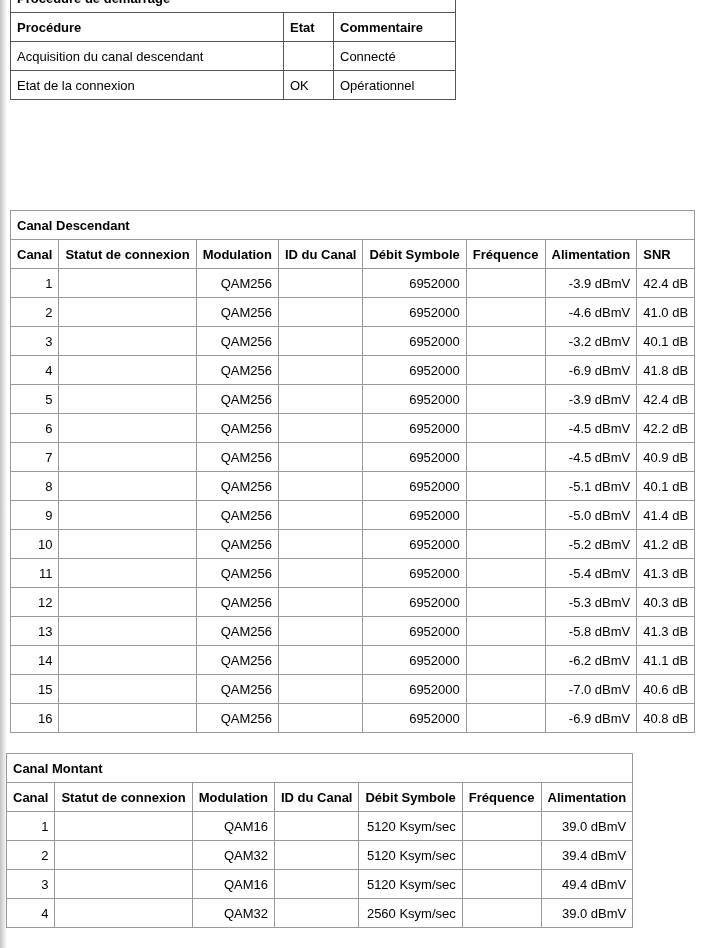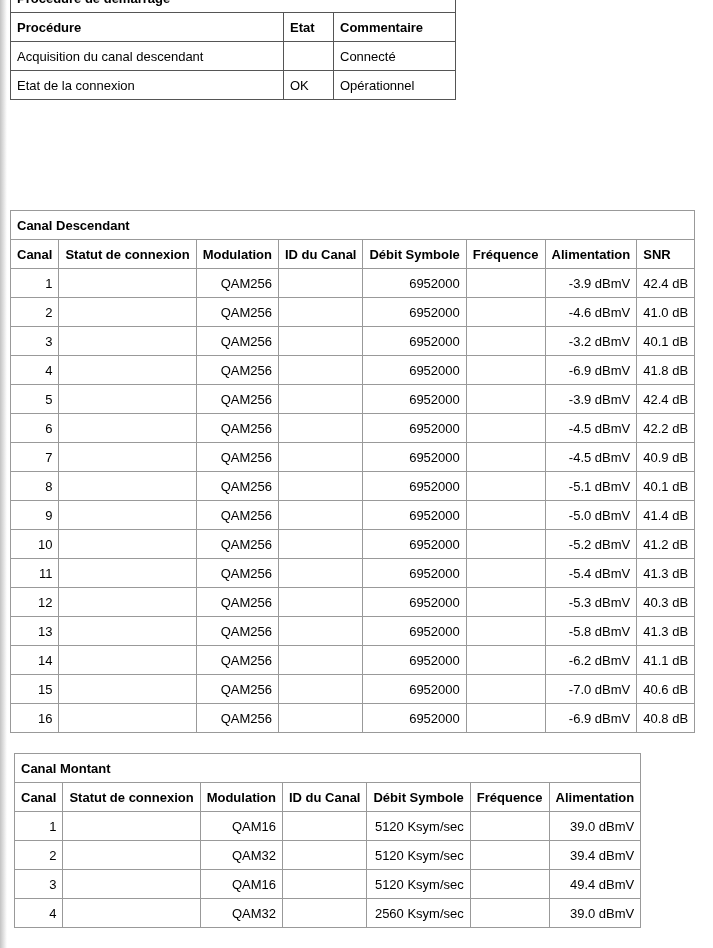--- a/index.html
+++ b/index.html
@@ -39,21 +39,21 @@
     white-space:nowrap;
     overflow:hidden;
     box-sizing:content-box;
   }
   .tbl th.title{font-weight:bold;}
   .tbl tr.head th{font-weight:bold;}
   .tbl td.r{text-align:right;}
   table.startup{left:10px;top:-17px;}
   table.startup th,table.startup td{border-color:var(--startup-border);}
   table.down{left:10px;top:210px;}
-  table.up{left:14px;top:753px;}
+  table.up{left:6px;top:753px;}
 </style>
 </head>
 <body>
 
 <div class="page">
 
   <div class="edge-shadow"></div>
 
   <table class="tbl startup">
     <colgroup>

